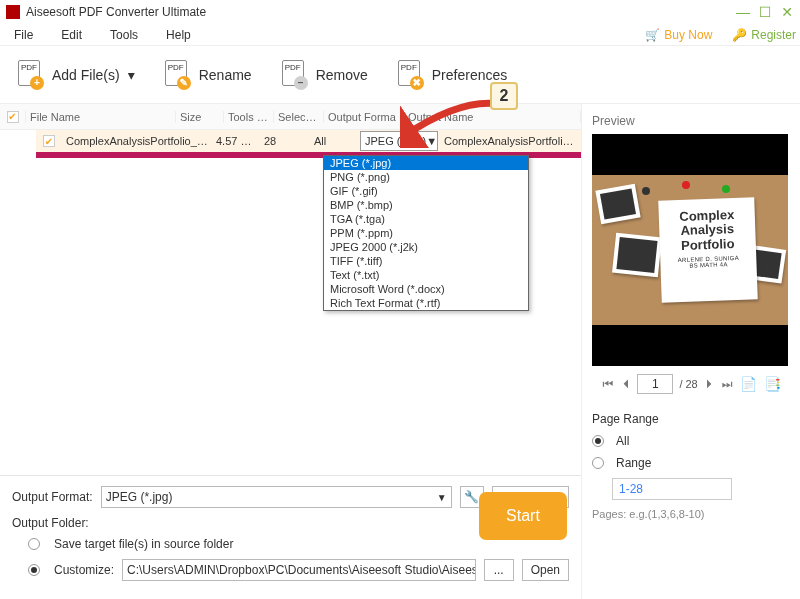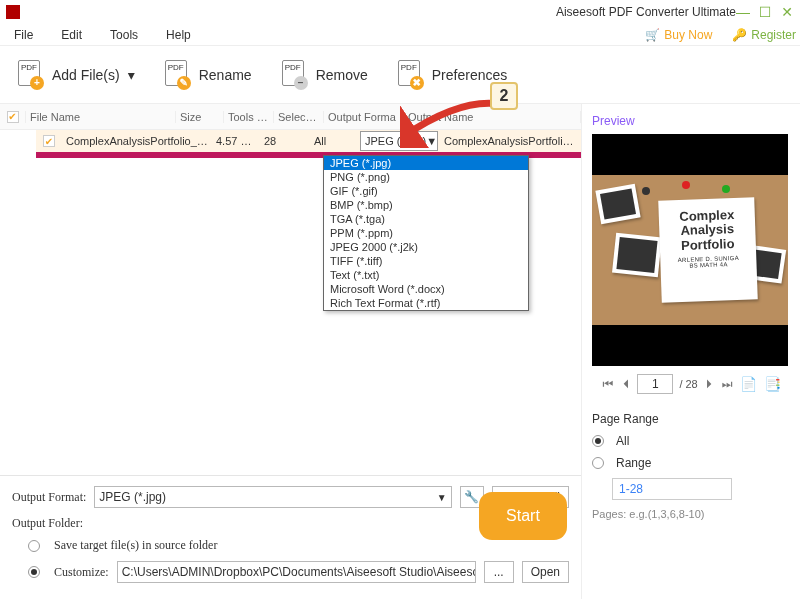--- a/index.html
+++ b/index.html
@@ -22,21 +22,20 @@
     overflow: hidden;
     position: relative;
   }
   
   .titlebar {
     height: 24px;
     display: flex;
     align-items: center;
     padding: 0 6px;
     background: #fff;
-    text-align: right;
   }
   .app-logo {
     width: 14px; height: 14px;
     background: #b00000;
     margin-right: 6px;
   }
   .titlebar .title { flex: 1; font-size: 12px; }
   .win-buttons { display: flex; gap: 8px; align-items: center; }
   .win-btn { width: 14px; height: 14px; display:flex; align-items:center; justify-content:center; cursor:pointer; font-size: 14px; color: var(--accent-green); }
   
@@ -197,21 +196,21 @@
   
   .bottom-panel {
     position:absolute;
     left:0; right:0; bottom:0;
     height: 124px;
     border-top: 1px solid #e5e5e5;
     padding: 10px 12px 8px 12px;
     background: #fff;
   }
   .row { display:flex; align-items:center; gap:8px; margin-bottom:8px; }
-  .label { font-size:12px;font-family:Liberation Serif, serif; }
+  .label { font-size:12px; }
   .select-box {
     flex:1; height:22px;
     border:1px solid #b9b9b9;
     display:flex; align-items:center; justify-content:space-between;
     padding: 0 4px;
     background:#fff;
   }
   .select-box .caret { font-size:10px; }
   .small-btn {
     height:22px;
@@ -237,26 +236,26 @@
   .ellipsis-btn {
     width: 30px; height:22px; border:1px solid #b9b9b9; display:flex; align-items:center; justify-content:center; cursor:pointer;
   }
   .start-btn {
     position:absolute; right: 14px; top: 16px;
     width: 88px; height: 48px;
     background: var(--accent-orange);
     color:#fff;
     font-size:16px;
     display:flex; align-items:center; justify-content:center;
-    border-radius: 13px;
+    border-radius: 7px;
     cursor:pointer;
   }
 
   
-  .preview-title { font-size:12px; color:#8b5cf6; margin: 4px 0 6px 0; }
+  .preview-title { font-size:12px; color:#737373; margin: 4px 0 6px 0; }
   .preview-box {
     width: 196px; height: 232px;
     background: #000;
     display:flex; align-items:center; justify-content:center;
     position:relative;
     overflow:hidden;
   }
   .preview-inner {
     width: 196px; height: 150px;
     background: #b98e5f;

